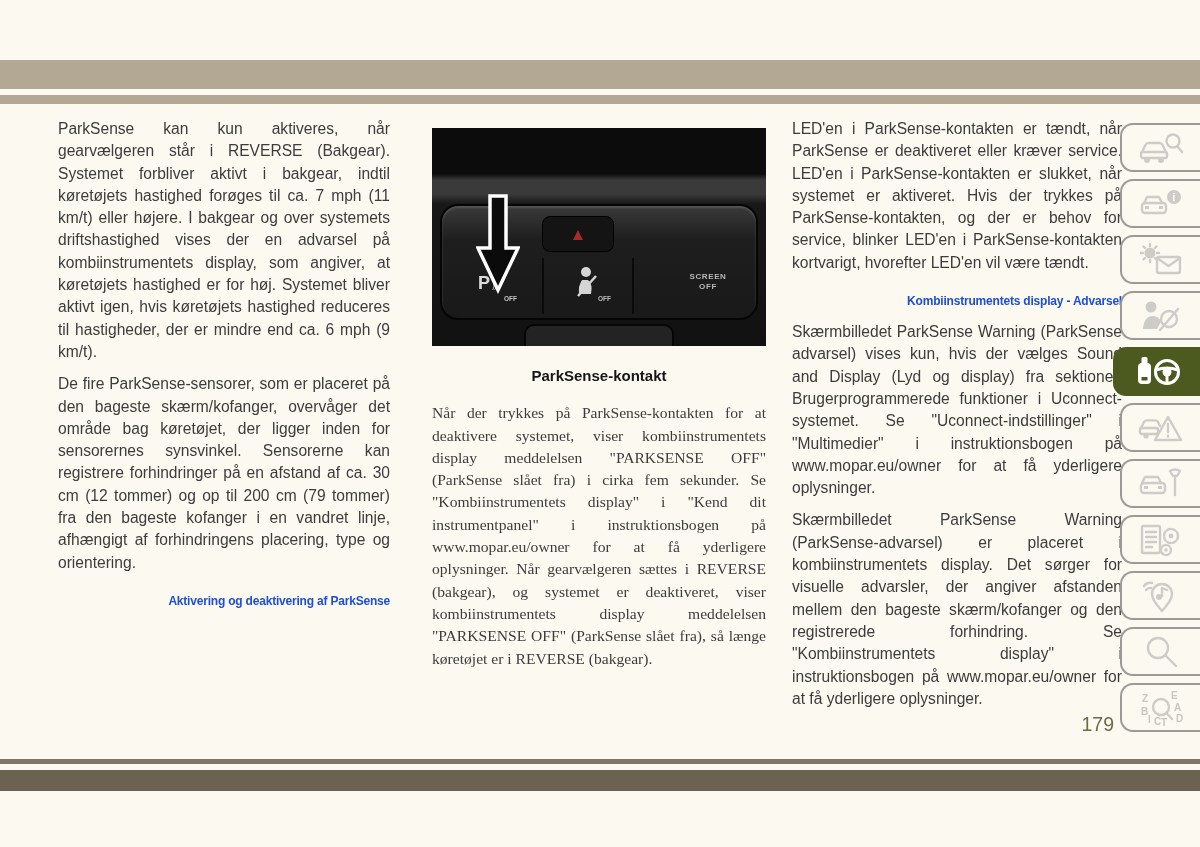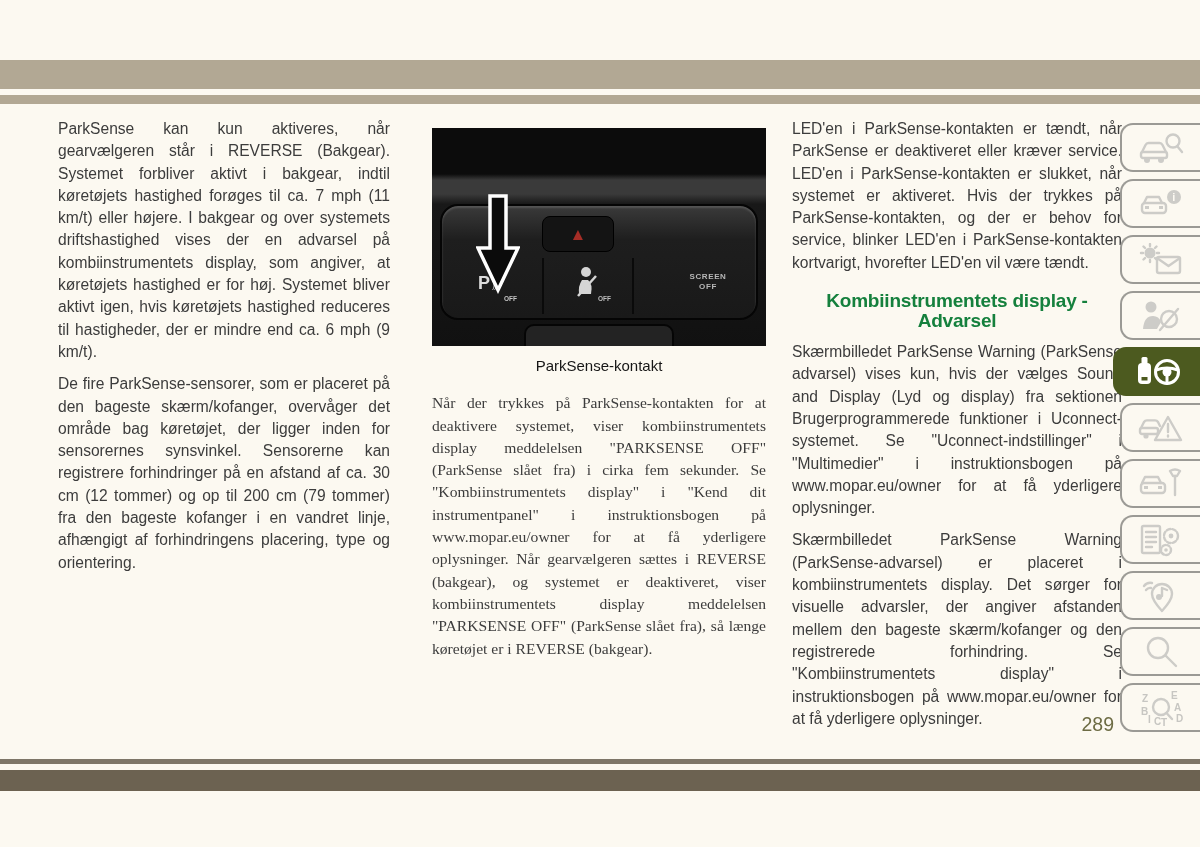--- a/index.html
+++ b/index.html
@@ -13,22 +13,22 @@
   }
   .bar { position:absolute; left:0; right:0; }
   .top-bar-thick   { top:60px;  height:29px; background:#b2a894; }
   .top-bar-thin    { top:95px;  height:9px;  background:#b2a894; }
   .bottom-bar-thin { top:759px; height:5px;  background:#7e7668; }
   .bottom-bar-thick{ top:770px; height:21px; background:#6c6251; }
 
   .col { position:absolute; font-size:15.6px; line-height:22.3px; text-align:justify; }
   .col p { margin:0 0 10px 0; }
   .col h3 {
-    font-size:19px; line-height:20px; letter-spacing:-0.2px;
-    color:#15803d; margin:17px 0 10px 0; text-align:center;
+    font-size:12px; line-height:20px; letter-spacing:-0.2px;
+    color:#1d4ed8; margin:17px 0 10px 0; text-align:right;
   }
   .col1 { left:58px;  top:118px; width:332px; }
   .col2 { left:432px; top:128px; width:334px; }
   .col3 { left:784px; top:118px; width:330px;margin-left:8px; }
 
   
   .photo {
     position:relative; width:334px; height:218px;
     background:linear-gradient(#0c0c0c 0 46px, #3a3a3a 52px 66px, #181818 76px, #111 100%);
     overflow:hidden;
@@ -64,21 +64,21 @@
     position:absolute; left:104px; top:52px; width:88px; height:56px;
     border-right:2px solid #0a0a0a; color:#d5d5d5;
   }
   .belt-off { position:absolute; left:52px; top:30px; font-size:6.5px; font-weight:bold; color:#bdbdbd; }
   .lower-stub {
     position:absolute; left:92px; bottom:-8px; width:150px; height:30px;
     background:#232323; border:2px solid #050505; border-radius:10px 10px 0 0;
   }
   .callout-arrow { position:absolute; left:44px; top:66px; }
   .fig-caption {
-    margin-top:9px; text-align:center; font-size:15px; font-weight:normal; color:#161616;
+    margin-top:19px; text-align:center; font-size:15px; font-weight:bold; color:#161616;
   }
   .col2 .body-after-fig { margin-top:15px;font-family:Liberation Serif, serif; }
 
   
   .sidebar {
     position:absolute; top:123px; right:0; width:90px;
     display:flex; flex-direction:column; gap:7px; align-items:flex-end;
   }
   .tab {
     width:80px; height:49px;
@@ -106,20 +106,21 @@
 <body>
 
 <div class="bar top-bar-thick"></div>
 <div class="bar top-bar-thin"></div>
 <div class="bar bottom-bar-thin"></div>
 <div class="bar bottom-bar-thick"></div>
 
 <div class="col col1">
   <p>ParkSense kan kun aktiveres, når gearvælgeren står i REVERSE (Bakgear). Systemet forbliver aktivt i bakgear, indtil køretøjets hastighed forøges til ca. 7 mph (11 km/t) eller højere. I bakgear og over systemets driftshastighed vises der en advarsel på kombiinstrumentets display, som angiver, at køretøjets hastighed er for høj. Systemet bliver aktivt igen, hvis køretøjets hastighed reduceres til hastigheder, der er mindre end ca. 6 mph (9 km/t).</p>
   <p>De fire ParkSense-sensorer, som er placeret på den bageste skærm/kofanger, overvåger det område bag køretøjet, der ligger inden for sensorernes synsvinkel. Sensorerne kan registrere forhindringer på en afstand af ca. 30 cm (12 tommer) og op til 200 cm (79 tommer) fra den bageste kofanger i en vandret linje, afhængigt af forhindringens placering, type og orientering.</p>
+  <h3>Aktivering og deaktivering af ParkSense</h3>
 </div>
 
 <div class="col col2">
   <div class="photo">
     <div class="panel-strip">
       <div class="hazard-btn">
         <span class="hazard-tri">▲</span>
       </div>
       <div class="screenoff-btn">SCREEN
 OFF</div>
@@ -264,13 +265,13 @@
         <text class="gt" x="10" y="33">I</text>
       <text class="gt" x="16" y="35">C</text>
         <text class="gt" x="23" y="36">T</text>
       <circle class="gi" cx="23" cy="17" r="8"></circle>
       <path class="gi" d="M28.5 23 L34 29" stroke-width="3"></path>
     </svg>
   </div>
 
 </div>
 
-<div class="page-number">289</div>
+<div class="page-number">179</div>
 
 </body></html>

